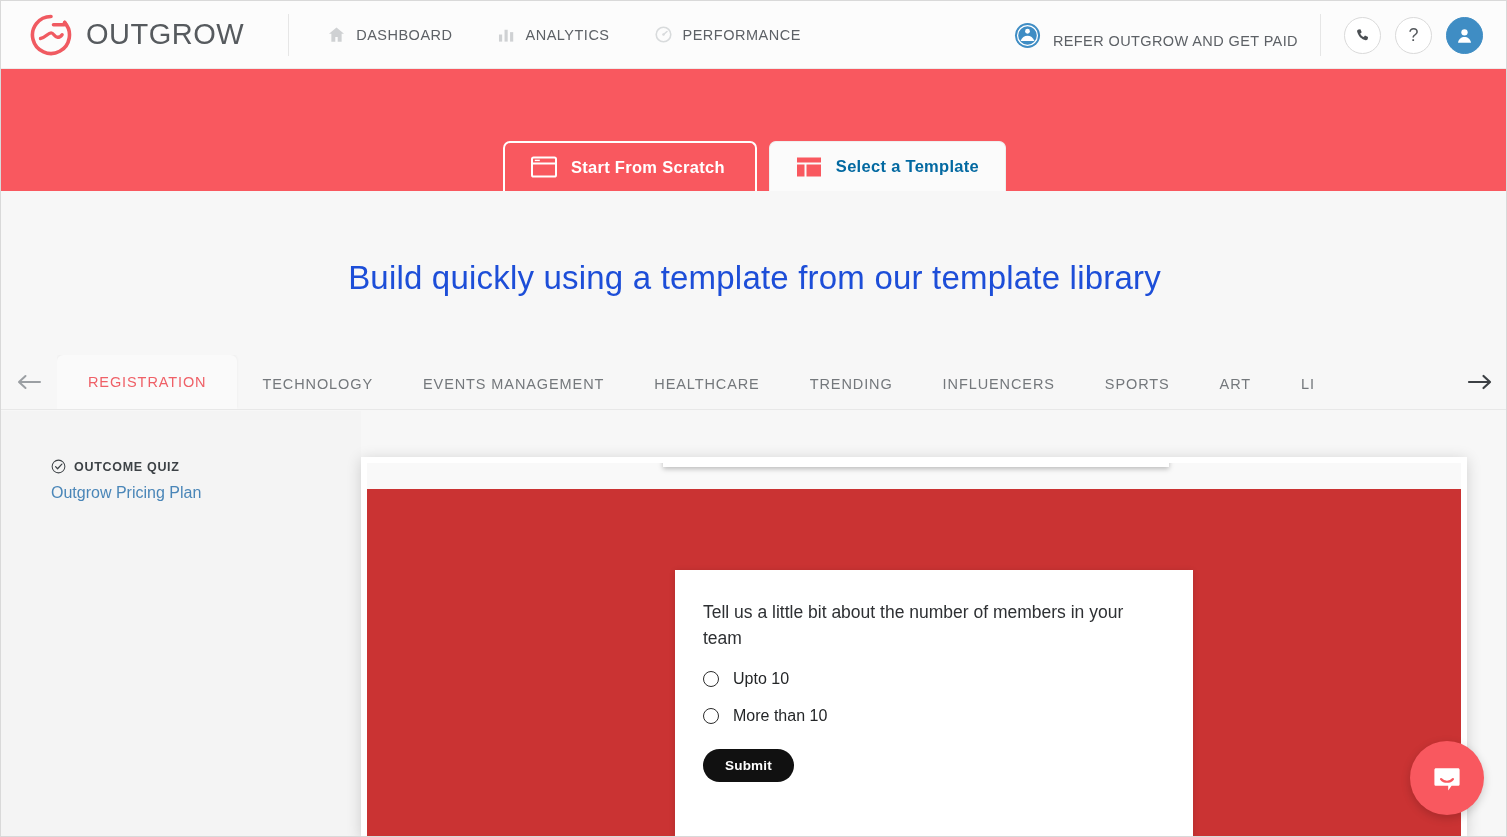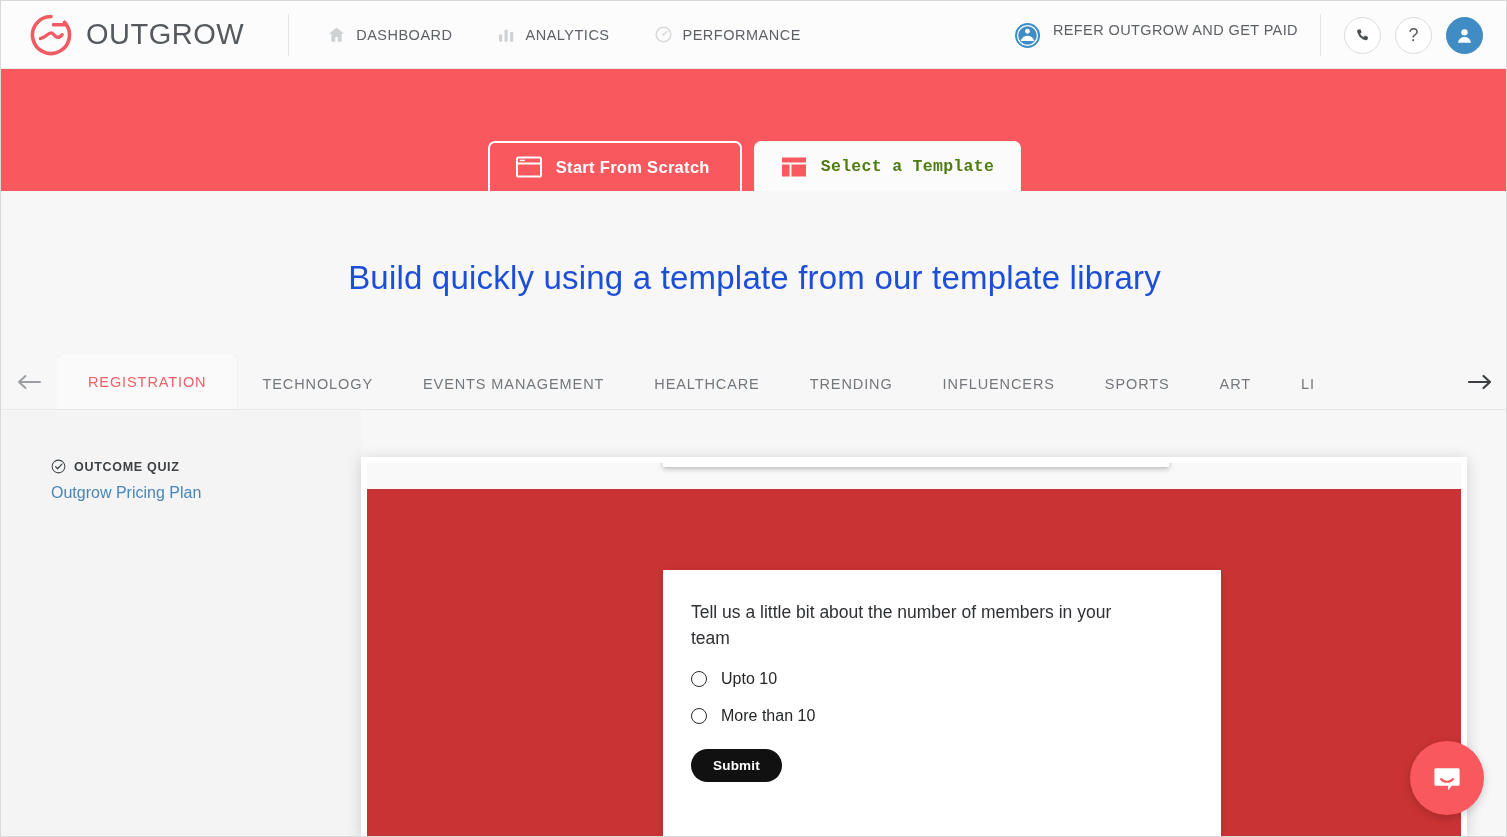--- a/index.html
+++ b/index.html
@@ -44,21 +44,21 @@
     display: flex; align-items: center; gap: 10px;
     font-size: 14.5px; letter-spacing: 0.5px;
     color: #5d6166; cursor: pointer;
   }
   .nav-ico { width: 19px; height: 19px; display: block; opacity: .62; }
   .nav-right {
     position: absolute; right: 0; top: 0; height: 68px;
     display: flex; align-items: center;
   }
   .refer {
-    display: flex; align-items: flex-start; gap: 12px;
+    display: flex; align-items: flex-end; gap: 12px;
     cursor: pointer; padding-right: 22px;
   }
   .refer-label {
     font-size: 14.5px; letter-spacing: .4px; color: #5d6166;
   }
   .refer-ico { width: 27px; height: 27px; display: block; }
   .right-sep { width: 1px; height: 42px; background: #e6e6e6; }
   .circ-btns { display: flex; align-items: center; gap: 14px; padding: 0 25px 0 23px; }
   .circ {
     width: 37px; height: 37px; border-radius: 50%;
@@ -89,22 +89,22 @@
     border-radius: 7px 7px 0 0;
     font-size: 16.5px; font-weight: 700; letter-spacing: .3px;
     cursor: pointer;
   }
   .seg.scratch {
     background: #f9585f; color: #ffffff;
     border: 2px solid #ffffff; border-bottom: none;
     padding-right: 30px;
   }
   .seg.template {
-    background: #fbfbfb; color: #4d7c0f;
-    border: 1px solid #efefef; border-bottom: none; font-family: Liberation Mono, monospace;
+    background: #fbfbfb; color: #0369a1;
+    border: 1px solid #efefef; border-bottom: none;
   }
   .seg-ico { width: 26px; height: 22px; display: block; flex: none; }
 
   
   .page-title {
     position: absolute; left: 0; top: 258px; width: 1507px;
     text-align: center;
     font-size: 33px; font-weight: 400; color: #1d4ed8;
     letter-spacing: .2px;
   }
@@ -182,22 +182,22 @@
     width: 1094px; height: 349px;
     background: #ca3333;
   }
   .card-clip {
     position: absolute; left: 296px; top: -24px;
     width: 506px; height: 28px;
     background: #ffffff;
     box-shadow: 0 2px 5px rgba(0,0,0,.25);
   }
   .quiz-card {
-    position: absolute; left: 296px; top: 81px;
-    width: 558px; height: 268px;
+    position: absolute; left: 308px; top: 81px;
+    width: 518px; height: 268px;
     background: #ffffff;
     padding: 29px 30px 0 28px;
     box-shadow: 0 1px 6px rgba(0,0,0,.14);
   }
   .q-text {
     font-size: 17.5px; line-height: 26px; color: #2e3033;
     font-weight: 400; max-width: 430px;
   }
   .opt {
     display: flex; align-items: center; gap: 14px;

